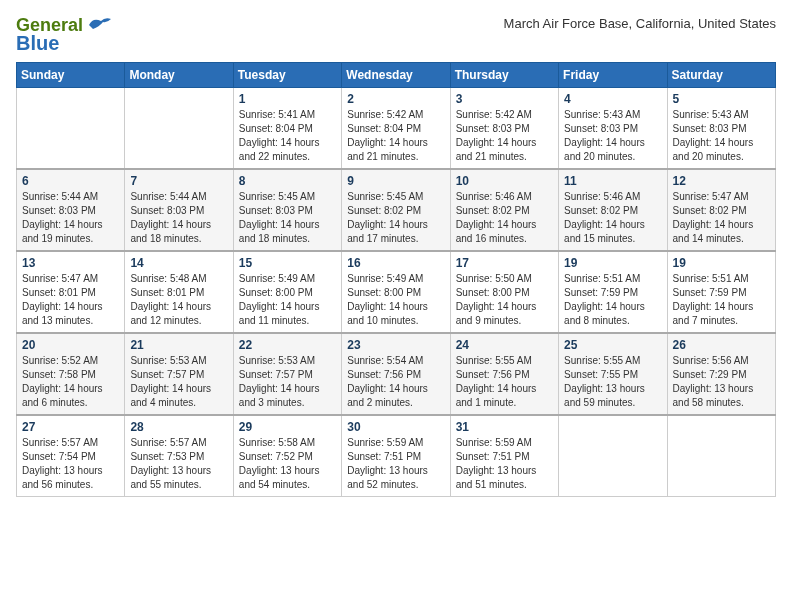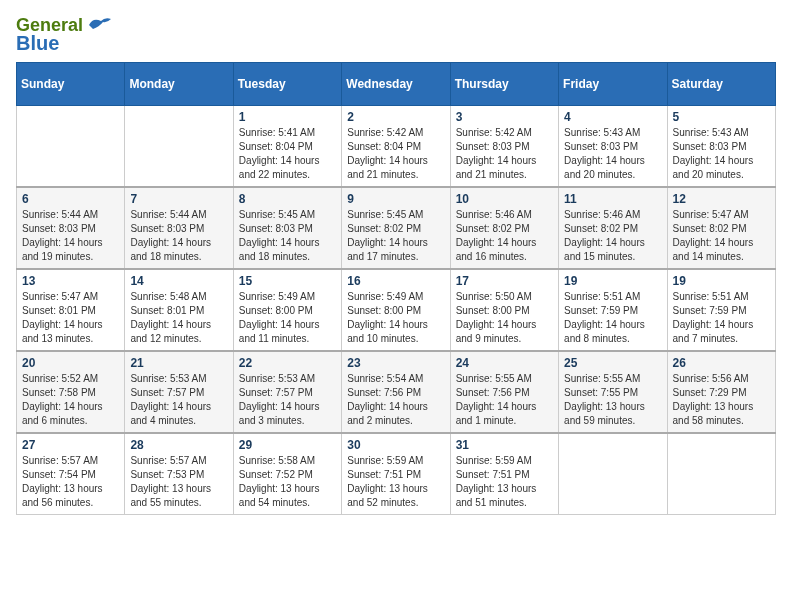--- a/index.html
+++ b/index.html
@@ -45,21 +45,21 @@
     .calendar {
       width: 100%;
       border-collapse: collapse;
       border: 1px solid #ccc;
     }
     .calendar th {
       background: #2a6db5;
       color: #fff;
       font-size: 12px;
       font-weight: bold;
-      padding: 14px 4px;
+      padding: 5px 4px;
       text-align: left;
       border: 1px solid #1a5a9a;
     }
     .calendar td {
       vertical-align: top;
       border: 1px solid #ccc;
       padding: 4px 5px;
       width: 107px;
       min-height: 70px;
       font-size: 10px;
@@ -97,20 +97,21 @@
       <span class="logo-text">
         <span>General</span>
       </span>
       <svg width="28" height="20" viewBox="0 0 28 20" style="margin-left:2px;margin-top:-2px;">
         <path d="M4 10 Q8 2 16 6 Q20 2 26 4 Q22 8 18 7 Q14 12 8 14 Z" fill="#2a6db5"></path>
       </svg>
     </div>
     <span class="logo-text" style="color:#2a6db5;font-size:20px;margin-top:-4px;">Blue</span>
   </div>
   <div class="title-area">
+    <div class="subtitle">March Air Force Base, California, United States</div>
   </div>
 </div>
 
 <table class="calendar">
   <thead>
     <tr>
     <th>Sunday</th>
         <th>Monday</th>
         <th>Tuesday</th>
         <th>Wednesday</th>

